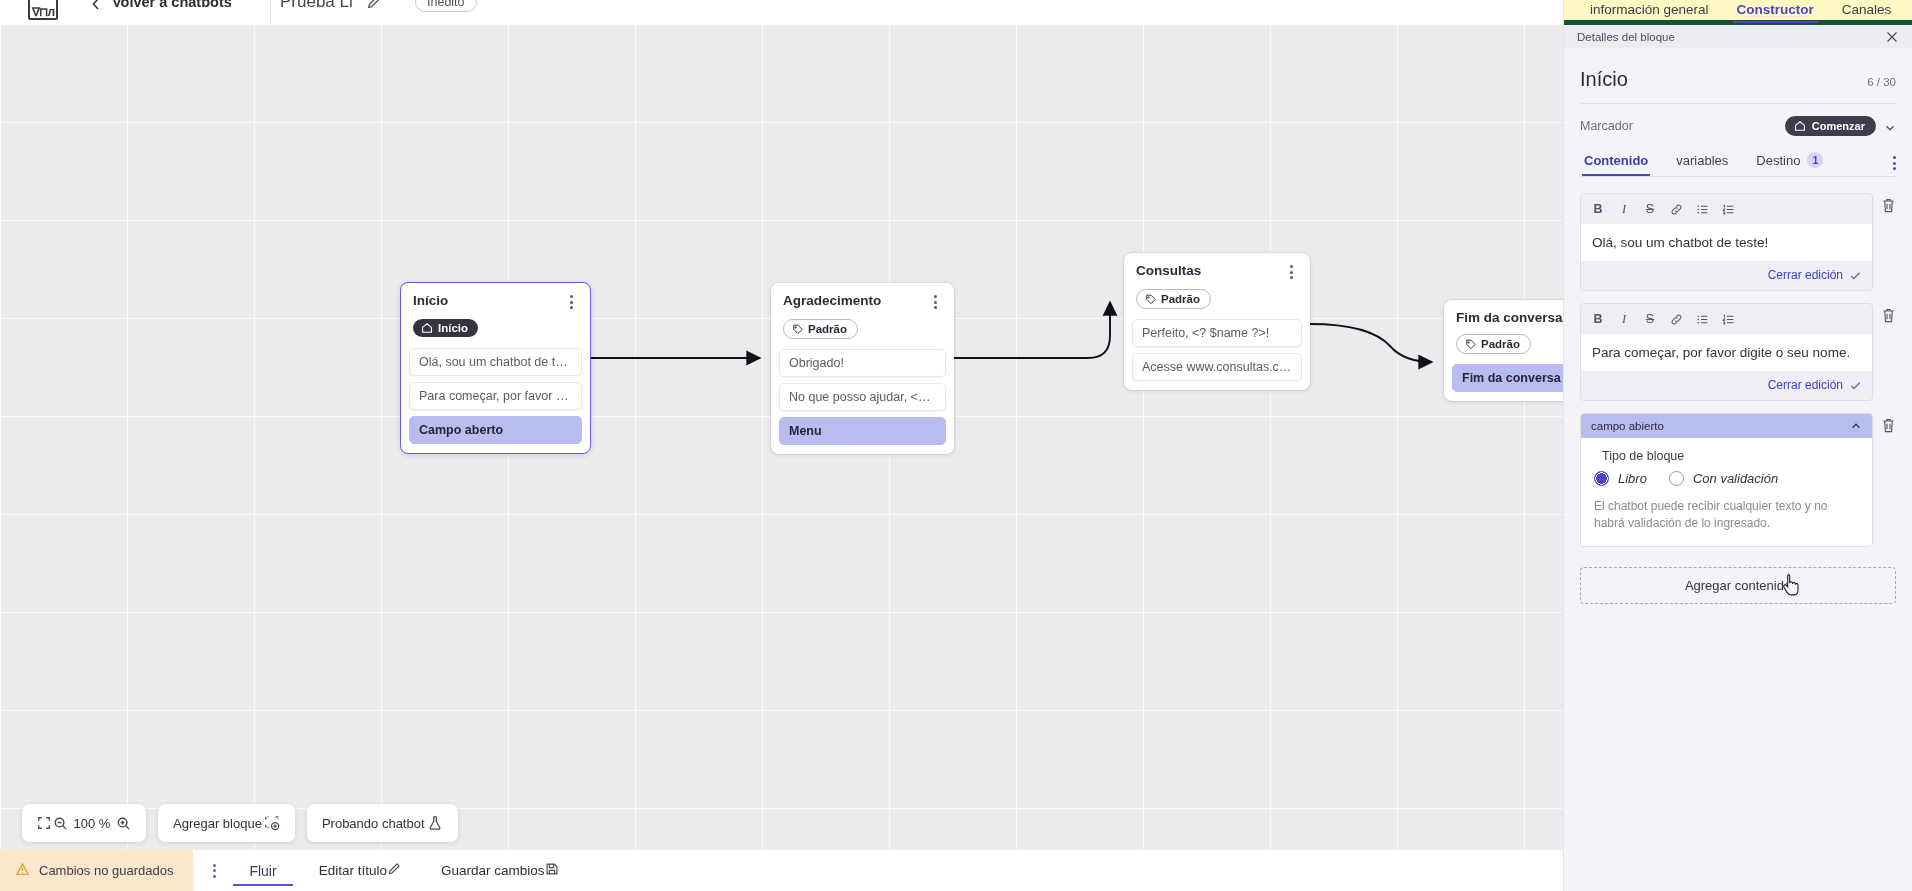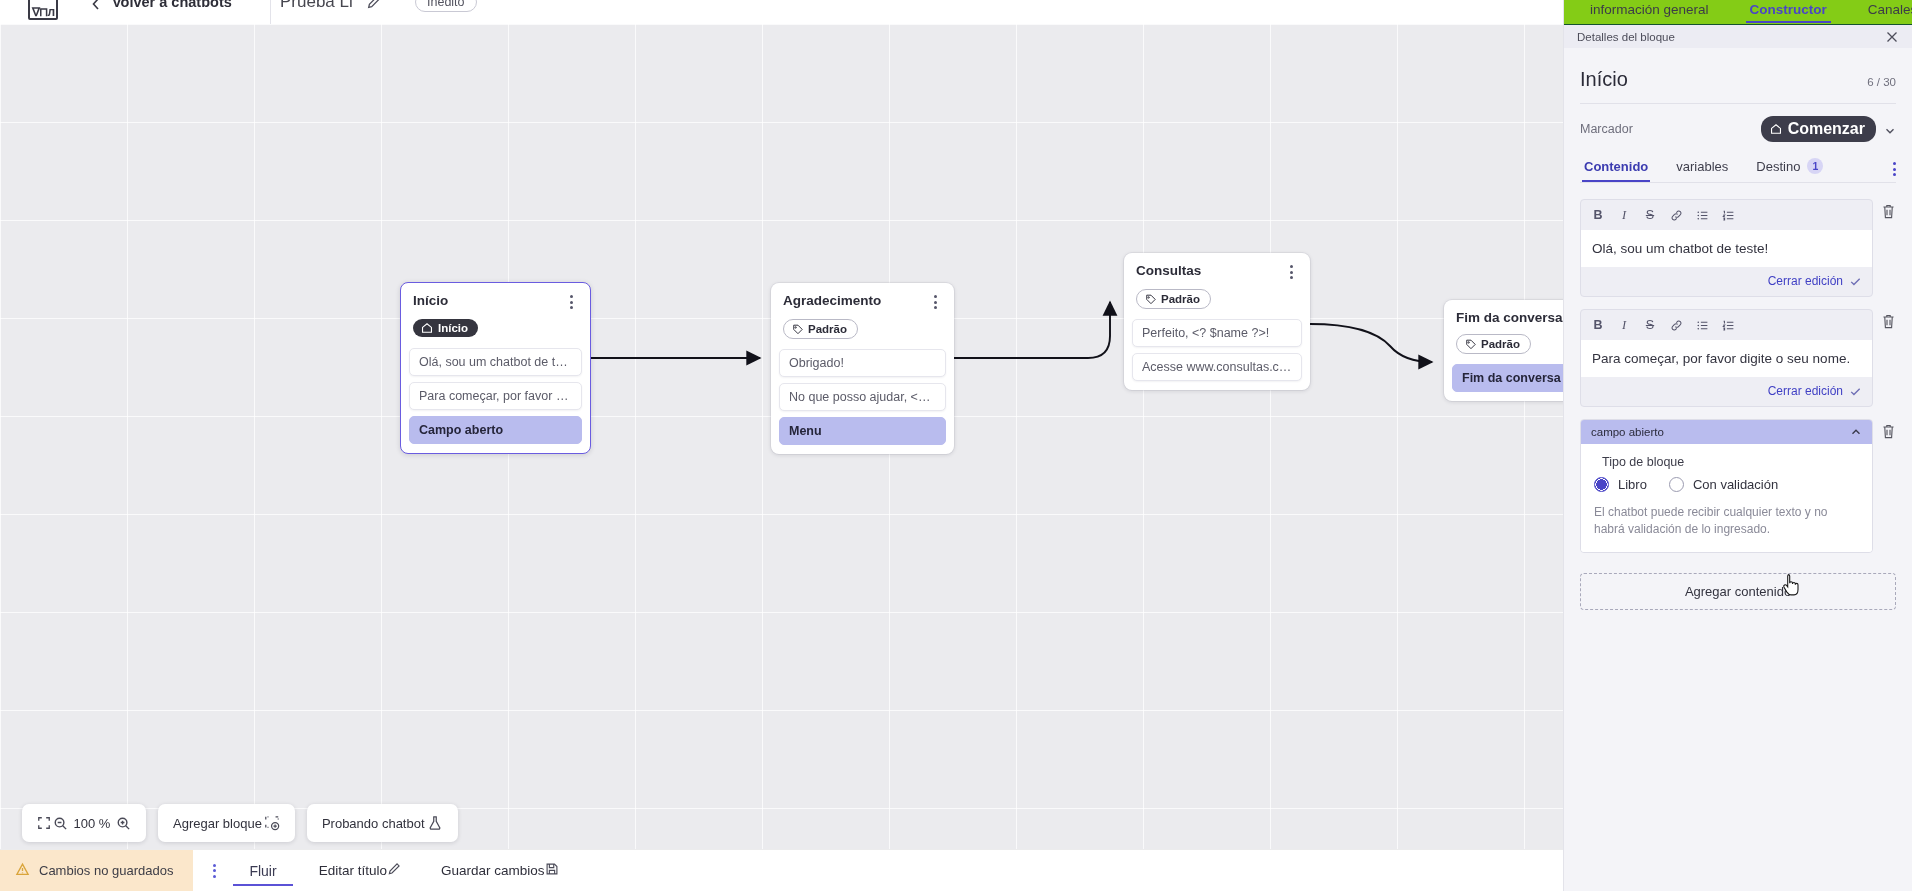--- a/index.html
+++ b/index.html
@@ -130,22 +130,22 @@
     height: 42px; display: flex; align-items: center; padding: 0 20px;
     font-size: 13.5px; color: #2e2e3a; white-space: nowrap;
   }
 
   
   .rpanel {
     position: absolute; right: 0; top: 0; width: 349px; height: 891px;
     background: #f4f4f8; border-left: 1px solid #e3e3ea; z-index: 40;
   }
   .rp-tabs {
-    height: 25px; background: #84cc16; display: flex; align-items: flex-start;
-    gap: 13px; padding-left: 12px; border-bottom: 1px solid #14532d;
+    height: 25px; background: #fef9c3; display: flex; align-items: flex-start;
+    gap: 0; padding-left: 12px; border-bottom: 5px solid #14532d;
   }
   .rp-tab {
     position: relative; font-size: 13.5px; color: #3c3c48; padding: 2px 14px 6px 14px;
     white-space: nowrap; cursor: pointer;
   }
   .rp-tab.active { color: #4a45c7; font-weight: 600; }
   .rp-tab.active::after {
     content: ""; position: absolute; left: 10px; right: 10px; bottom: 0; height: 2px; background: #4a45c7;
   }
   .rp-subbar {
@@ -158,21 +158,21 @@
   .rp-body { padding: 0 16px; }
   .rp-titlerow { display: flex; align-items: baseline; justify-content: space-between; padding-top: 20px; }
   .rp-title { font-size: 20px; color: #2b2b38; }
   .rp-count { font-size: 11.5px; color: #70707e; }
   .rp-rule { height: 1px; background: #e1e1e9; margin-top: 12px; }
   .marc-row { display: flex; align-items: center; justify-content: space-between; margin-top: 12px; }
   .marc-label { font-size: 12.5px; color: #6e6e7c; }
   .marc-right { display: flex; align-items: center; gap: 8px; }
   .pill-start {
     display: inline-flex; align-items: center; gap: 6px; background: #3d3d4b; color: #ffffff;
-    border-radius: 12px; padding: 4px 11px 4px 9px; font-size: 16px; font-weight: 700;
+    border-radius: 12px; padding: 4px 11px 4px 9px; font-size: 11px; font-weight: 700;
   }
   .chev-sm { width: 12px; height: 12px; color: #51515f; }
 
   .ctabs { display: flex; align-items: flex-end; gap: 0; margin-top: 16px; position: relative; }
   .ctab {
     position: relative; font-size: 13px; color: #3e3e4c; padding: 0 14px 8px 14px;
     display: flex; align-items: center; gap: 7px; cursor: pointer; white-space: nowrap;
   }
   .ctab:first-child { padding-left: 4px; }
   .ctab.active { color: #3b3bb0; font-weight: 600; }
@@ -213,21 +213,21 @@
 
   
   .field-card { border-radius: 4px; overflow: hidden; border: 1px solid #dedee8; flex: 1; }
   .fc-head {
     background: #b9bcee; display: flex; align-items: center; justify-content: space-between;
     padding: 6px 10px; font-size: 11.5px; color: #2b2b3c;
   }
   .chev-up { width: 12px; height: 12px; color: #3a3a4c; cursor: pointer; }
   .fc-body { background: #ffffff; padding: 11px 13px 14px 13px; }
   .fc-legend { font-size: 12.5px; color: #3d3d4a; padding-left: 8px; }
-  .radios { display: flex; align-items: center; gap: 22px; margin-top: 8px; }
+  .radios { display: flex; align-items: center; gap: 22px; margin-top: 8px; font-style: italic; }
   .radio { display: flex; align-items: center; gap: 9px; cursor: pointer; }
   .rdot { width: 15px; height: 15px; border-radius: 50%; border: 1.5px solid #9b9bb0; background: #fff; }
   .rdot.on {
     border-color: #4a45c7; background:
       radial-gradient(circle at 50% 50%, #4a45c7 0 5.2px, #ffffff 5.2px 6.2px, #4a45c7 6.2px);
   }
   .radio span { font-size: 13px; color: #33333f; }
   .fc-help { margin-top: 12px; font-size: 12px; color: #8a8a98; line-height: 17px; }
 
   .add-content {

